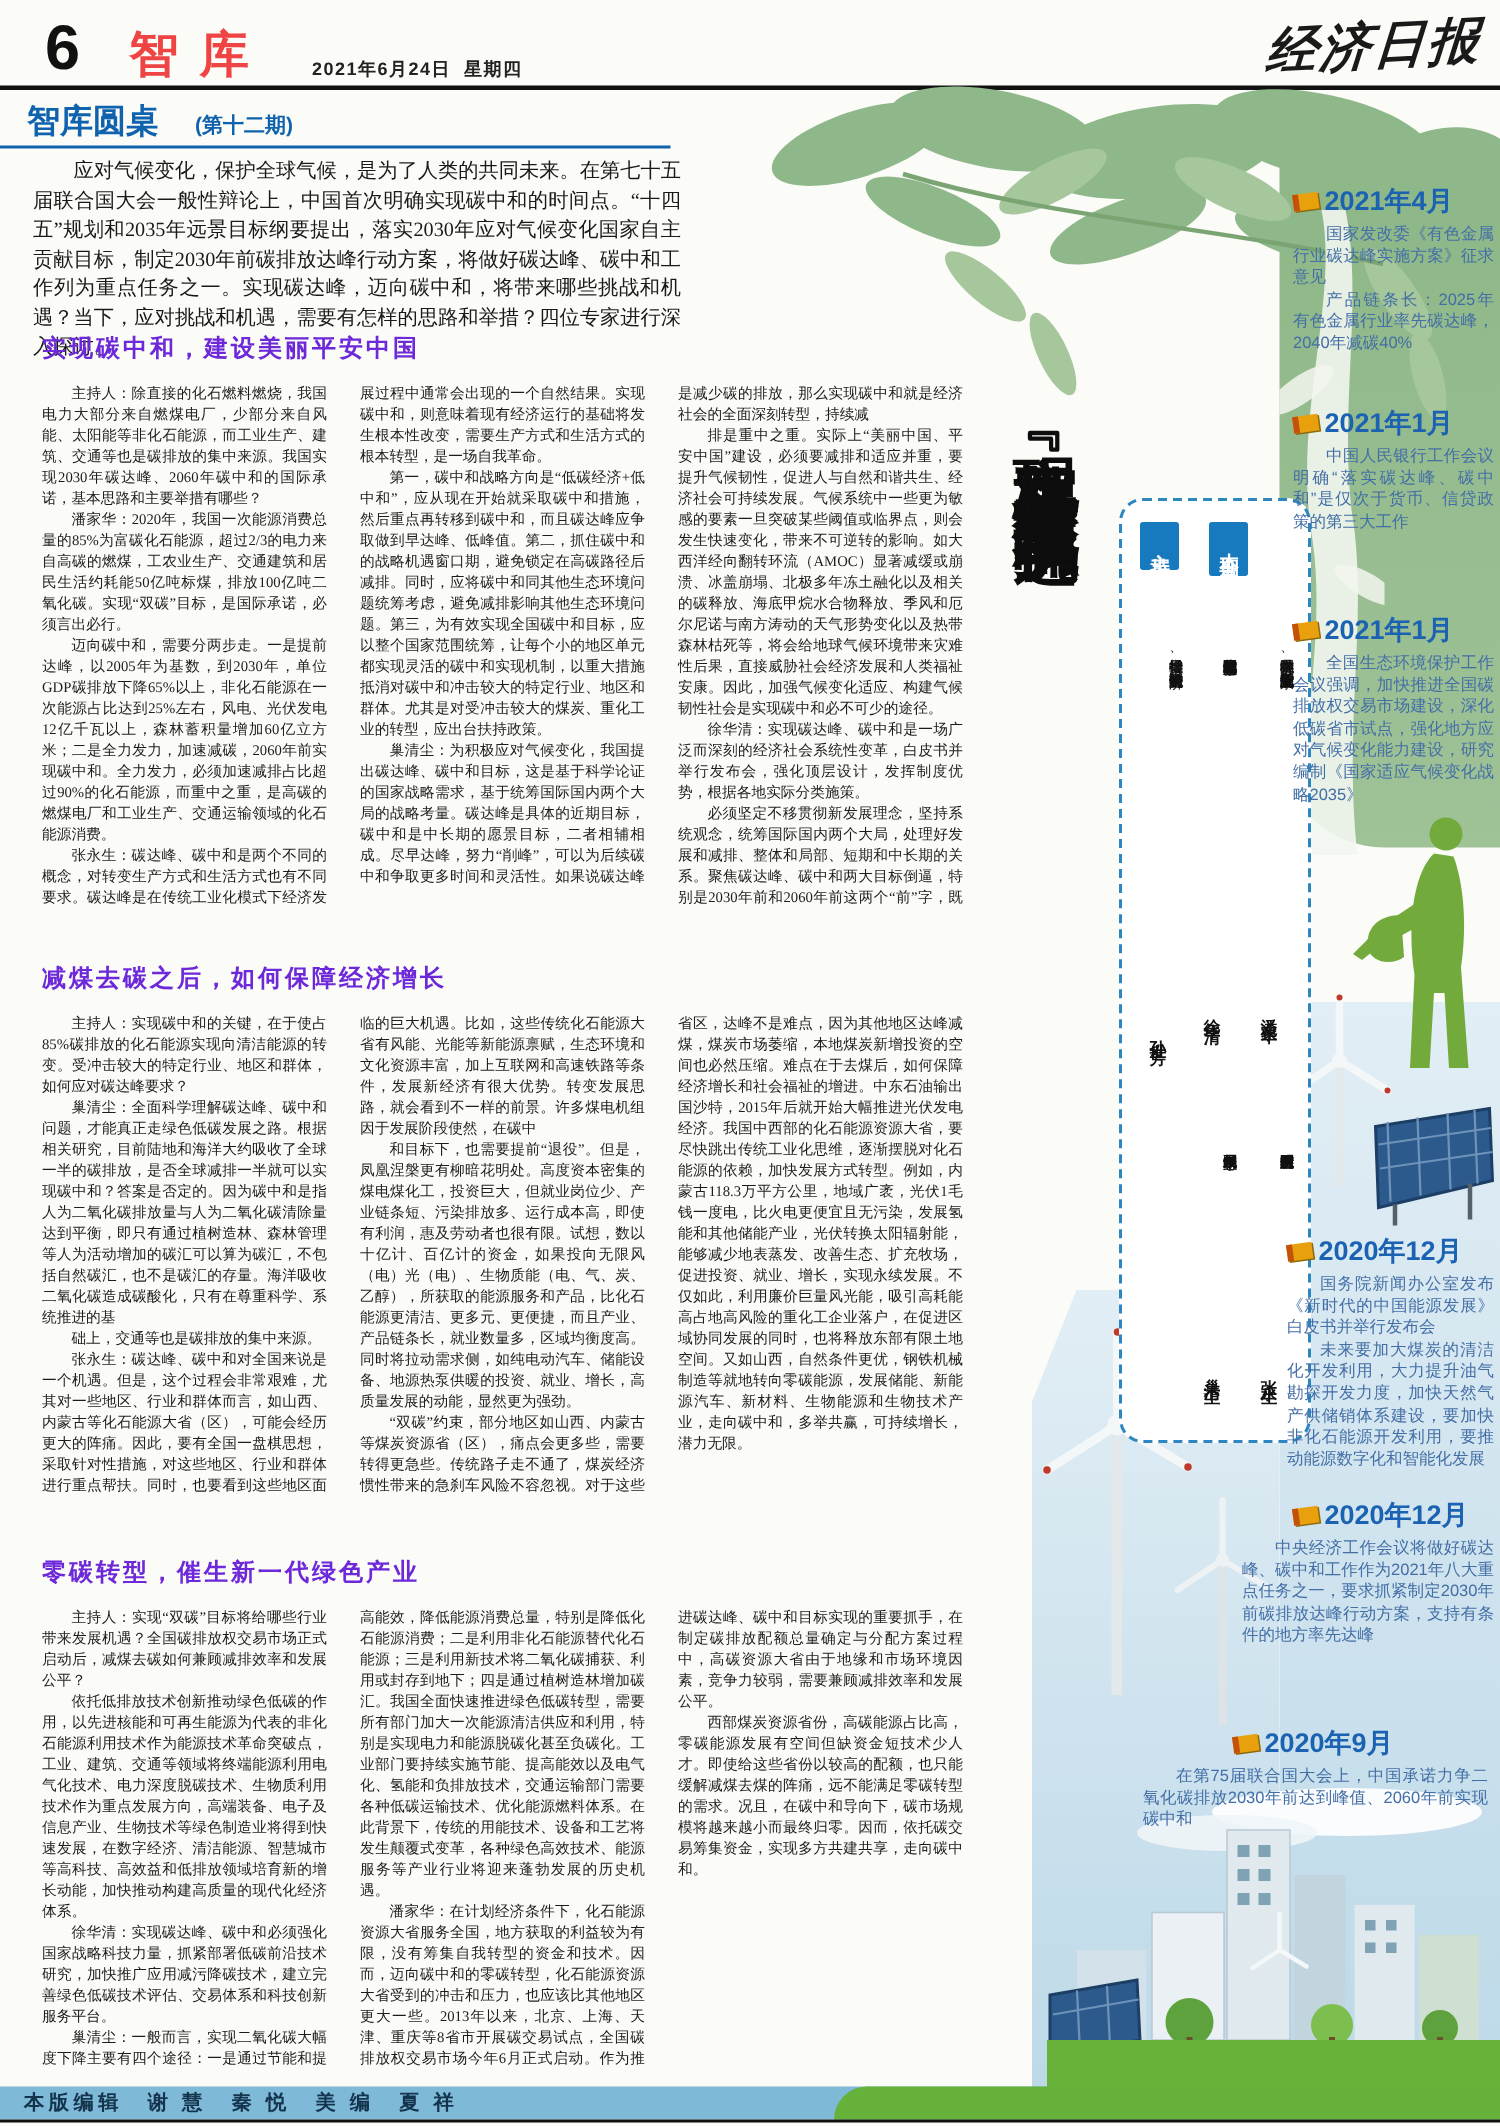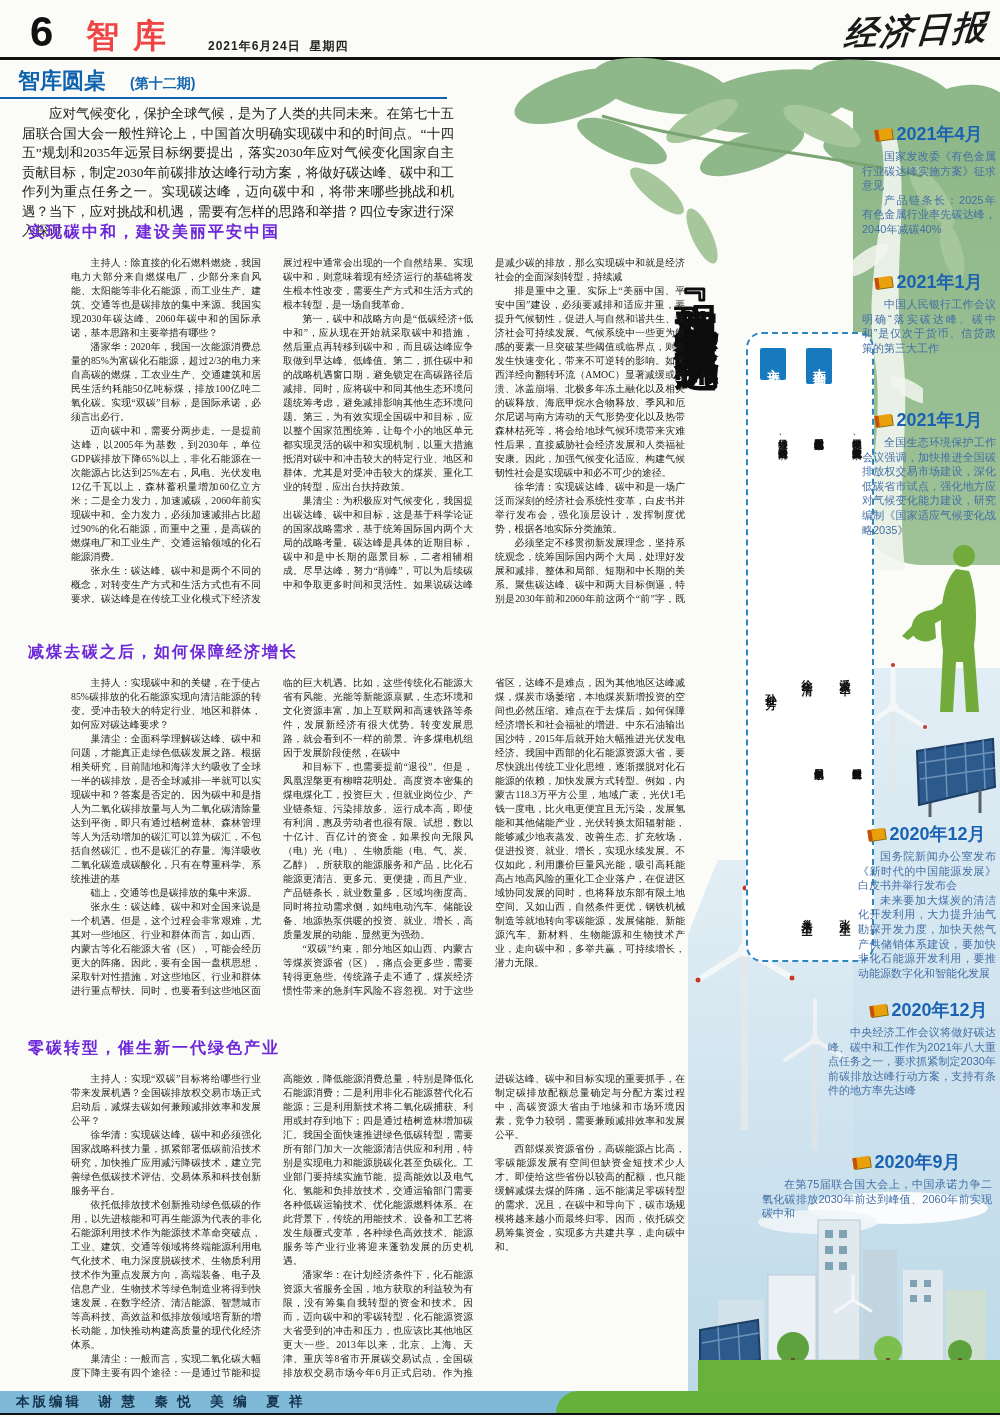--- a/index.html
+++ b/index.html
@@ -19,21 +19,21 @@
   .rt-label{left:18px;top:66px;font-family:"Liberation Sans",sans-serif;font-weight:900;font-size:22px;color:#0f63ae;}
   .rt-issue{font-size:14px;font-weight:bold;margin-left:24px;}
   .rt-rule{left:0;top:97px;width:447px;height:2px;background:#0f63ae;}
   .intro{left:22px;top:104px;width:432px;font-size:13.5px;line-height:19.5px;text-align:justify;color:#191919;}
   .intro p{margin:0;text-indent:2em;}
 
   
   .headline{font-family:"Liberation Sans",sans-serif;font-weight:900;color:#6d28d9;
             font-size:16px;letter-spacing:2px;width:395px;left:28px;}
   .article-body{width:614px;left:28px;column-count:3;column-gap:22px;column-fill:auto;
-                font-size:9.8px;line-height:14px;text-align:justify;color:#1c1c1c;overflow:hidden;margin-left:43px;}
+                font-size:9.8px;line-height:14px;text-align:justify;color:#1c1c1c;overflow:hidden;}
   .article-body p{margin:0;text-indent:2em;}
   #a1-body{top:256px;height:362px;}
   #a2-body{top:676px;height:322px;}
   #a3-body{top:1072px;height:316px;}
   #a1-head{top:222px;} #a2-head{top:642px;} #a3-head{top:1038px;}
 
   
   .vheadline{left:666px;top:268px;height:820px;width:62px;
              writing-mode:vertical-rl;text-orientation:upright;
              font-family:"Liberation Sans",sans-serif;font-weight:900;font-size:44px;
@@ -58,21 +58,21 @@
   #guest-row2{left:52px;top:428px;height:186px;}
   #guest-row2 .gname{margin-inline-start:148px;}
 
   
   .green-block{left:853px;top:100px;width:147px;height:465px;background:linear-gradient(180deg,#8db787,#9fc297);
                border-bottom-left-radius:70px;}
   .sky-right{left:853px;top:668px;width:147px;height:724px;background:linear-gradient(180deg,#e2eef5,#bdd9e8);}
   .sky-left{left:688px;top:860px;width:165px;height:532px;background:linear-gradient(180deg,#e2eef5,#bdd9e8);
             clip-path:polygon(18% 0,100% 0,100% 100%,0 100%,0 14%);}
   .tl-entry{z-index:6;}
-  .tl-date{font-family:"Liberation Sans",sans-serif;font-weight:900;font-size:18px;color:#1b63b2;white-space:nowrap;text-align:center;}
+  .tl-date{font-family:"Liberation Sans",sans-serif;font-weight:900;font-size:18px;color:#1b63b2;white-space:nowrap;}
   .tl-icon{display:inline-block;width:13px;height:11px;background:#e8a00d;border-left:4px solid #c4510a;
            margin-right:4px;transform:rotate(-8deg);box-shadow:1px 1px 0 #8a6a10;}
   .tl-text{font-family:"Liberation Sans",sans-serif;font-size:11px;line-height:14.6px;color:#446fa6;
            text-align:justify;margin-top:3px;}
   .tl-text p{margin:0;text-indent:2em;}
 
   
   .footer-bar{left:0;top:1391px;width:1000px;height:22px;background:#7fb9d8;}
   .footer-grass{left:556px;top:1391px;width:444px;height:22px;background:#66b13a;border-top-left-radius:22px;}
   .credits{left:16px;top:1393px;font-family:"Liberation Serif",serif;font-weight:bold;
@@ -314,22 +314,22 @@
     <p>巢清尘：全面科学理解碳达峰、碳中和问题，才能真正走绿色低碳发展之路。根据相关研究，目前陆地和海洋大约吸收了全球一半的碳排放，是否全球减排一半就可以实现碳中和？答案是否定的。因为碳中和是指人为二氧化碳排放量与人为二氧化碳清除量达到平衡，即只有通过植树造林、森林管理等人为活动增加的碳汇可以算为碳汇，不包括自然碳汇，也不是碳汇的存量。海洋吸收二氧化碳造成碳酸化，只有在尊重科学、系统推进的基</p>
     <p>础上，交通等也是碳排放的集中来源。</p>
     <p>张永生：碳达峰、碳中和对全国来说是一个机遇。但是，这个过程会非常艰难，尤其对一些地区、行业和群体而言，如山西、内蒙古等化石能源大省（区），可能会经历更大的阵痛。因此，要有全国一盘棋思想，采取针对性措施，对这些地区、行业和群体进行重点帮扶。同时，也要看到这些地区面临的巨大机遇。比如，这些传统化石能源大省有风能、光能等新能源禀赋，生态环境和文化资源丰富，加上互联网和高速铁路等条件，发展新经济有很大优势。转变发展思路，就会看到不一样的前景。许多煤电机组因于发展阶段使然，在碳中</p>
     <p>和目标下，也需要提前“退役”。但是，凤凰涅槃更有柳暗花明处。高度资本密集的煤电煤化工，投资巨大，但就业岗位少、产业链条短、污染排放多、运行成本高，即使有利润，惠及劳动者也很有限。试想，数以十亿计、百亿计的资金，如果投向无限风（电）光（电）、生物质能（电、气、炭、乙醇），所获取的能源服务和产品，比化石能源更清洁、更多元、更便捷，而且产业、产品链条长，就业数量多，区域均衡度高。同时将拉动需求侧，如纯电动汽车、储能设备、地源热泵供暖的投资、就业、增长，高质量发展的动能，显然更为强劲。</p>
     <p>“双碳”约束，部分地区如山西、内蒙古等煤炭资源省（区），痛点会更多些，需要转得更急些。传统路子走不通了，煤炭经济惯性带来的急刹车风险不容忽视。对于这些省区，达峰不是难点，因为其他地区达峰减煤，煤炭市场萎缩，本地煤炭新增投资的空间也必然压缩。难点在于去煤后，如何保障经济增长和社会福祉的增进。中东石油输出国沙特，2015年后就开始大幅推进光伏发电经济。我国中西部的化石能源资源大省，要尽快跳出传统工业化思维，逐渐摆脱对化石能源的依赖，加快发展方式转型。例如，内蒙古118.3万平方公里，地域广袤，光伏1毛钱一度电，比火电更便宜且无污染，发展氢能和其他储能产业，光伏转换太阳辐射能，能够减少地表蒸发、改善生态、扩充牧场，促进投资、就业、增长，实现永续发展。不仅如此，利用廉价巨量风光能，吸引高耗能高占地高风险的重化工企业落户，在促进区域协同发展的同时，也将释放东部有限土地空间。又如山西，自然条件更优，钢铁机械制造等就地转向零碳能源，发展储能、新能源汽车、新材料、生物能源和生物技术产业，走向碳中和，多举共赢，可持续增长，潜力无限。</p>
   </div>
 
   <div class="abs headline" id="a3-head">零碳转型，催生新一代绿色产业</div>
   <div class="abs article-body" id="a3-body">
     <p>主持人：实现“双碳”目标将给哪些行业带来发展机遇？全国碳排放权交易市场正式启动后，减煤去碳如何兼顾减排效率和发展公平？</p>
+    <p>依托低排放技术创新推动绿色低碳的作用，以先进核能和可再生能源为代表的非化石能源利用技术作为能源技术革命突破点，工业、建筑、交通等领域将终端能源利用电气化技术、电力深度脱碳技术、生物质利用技术作为重点发展方向，高端装备、电子及信息产业、生物技术等绿色制造业将得到快速发展，在数字经济、清洁能源、智慧城市等高科技、高效益和低排放领域培育新的增长动能，加快推动构建高质量的现代化经济体系。</p>
     <p>徐华清：实现碳达峰、碳中和必须强化国家战略科技力量，抓紧部署低碳前沿技术研究，加快推广应用减污降碳技术，建立完善绿色低碳技术评估、交易体系和科技创新服务平台。</p>
-    <p>依托低排放技术创新推动绿色低碳的作用，以先进核能和可再生能源为代表的非化石能源利用技术作为能源技术革命突破点，工业、建筑、交通等领域将终端能源利用电气化技术、电力深度脱碳技术、生物质利用技术作为重点发展方向，高端装备、电子及信息产业、生物技术等绿色制造业将得到快速发展，在数字经济、清洁能源、智慧城市等高科技、高效益和低排放领域培育新的增长动能，加快推动构建高质量的现代化经济体系。</p>
     <p>巢清尘：一般而言，实现二氧化碳大幅度下降主要有四个途径：一是通过节能和提高能效，降低能源消费总量，特别是降低化石能源消费；二是利用非化石能源替代化石能源；三是利用新技术将二氧化碳捕获、利用或封存到地下；四是通过植树造林增加碳汇。我国全面快速推进绿色低碳转型，需要所有部门加大一次能源清洁供应和利用，特别是实现电力和能源脱碳化甚至负碳化。工业部门要持续实施节能、提高能效以及电气化、氢能和负排放技术，交通运输部门需要各种低碳运输技术、优化能源燃料体系。在此背景下，传统的用能技术、设备和工艺将发生颠覆式变革，各种绿色高效技术、能源服务等产业行业将迎来蓬勃发展的历史机遇。</p>
     <p>潘家华：在计划经济条件下，化石能源资源大省服务全国，地方获取的利益较为有限，没有筹集自我转型的资金和技术。因而，迈向碳中和的零碳转型，化石能源资源大省受到的冲击和压力，也应该比其他地区更大一些。2013年以来，北京、上海、天津、重庆等8省市开展碳交易试点，全国碳排放权交易市场今年6月正式启动。作为推进碳达峰、碳中和目标实现的重要抓手，在制定碳排放配额总量确定与分配方案过程中，高碳资源大省由于地缘和市场环境因素，竞争力较弱，需要兼顾减排效率和发展公平。</p>
     <p>西部煤炭资源省份，高碳能源占比高，零碳能源发展有空间但缺资金短技术少人才。即使给这些省份以较高的配额，也只能缓解减煤去煤的阵痛，远不能满足零碳转型的需求。况且，在碳中和导向下，碳市场规模将越来越小而最终归零。因而，依托碳交易筹集资金，实现多方共建共享，走向碳中和。</p>
   </div>
 
   <div class="abs footer-bar"></div>
   <div class="abs footer-grass"></div>
   <div class="abs credits">本版编辑　谢 慧　秦 悦　美 编　夏 祥</div>
   <div class="abs bottom-rule"></div>
 

